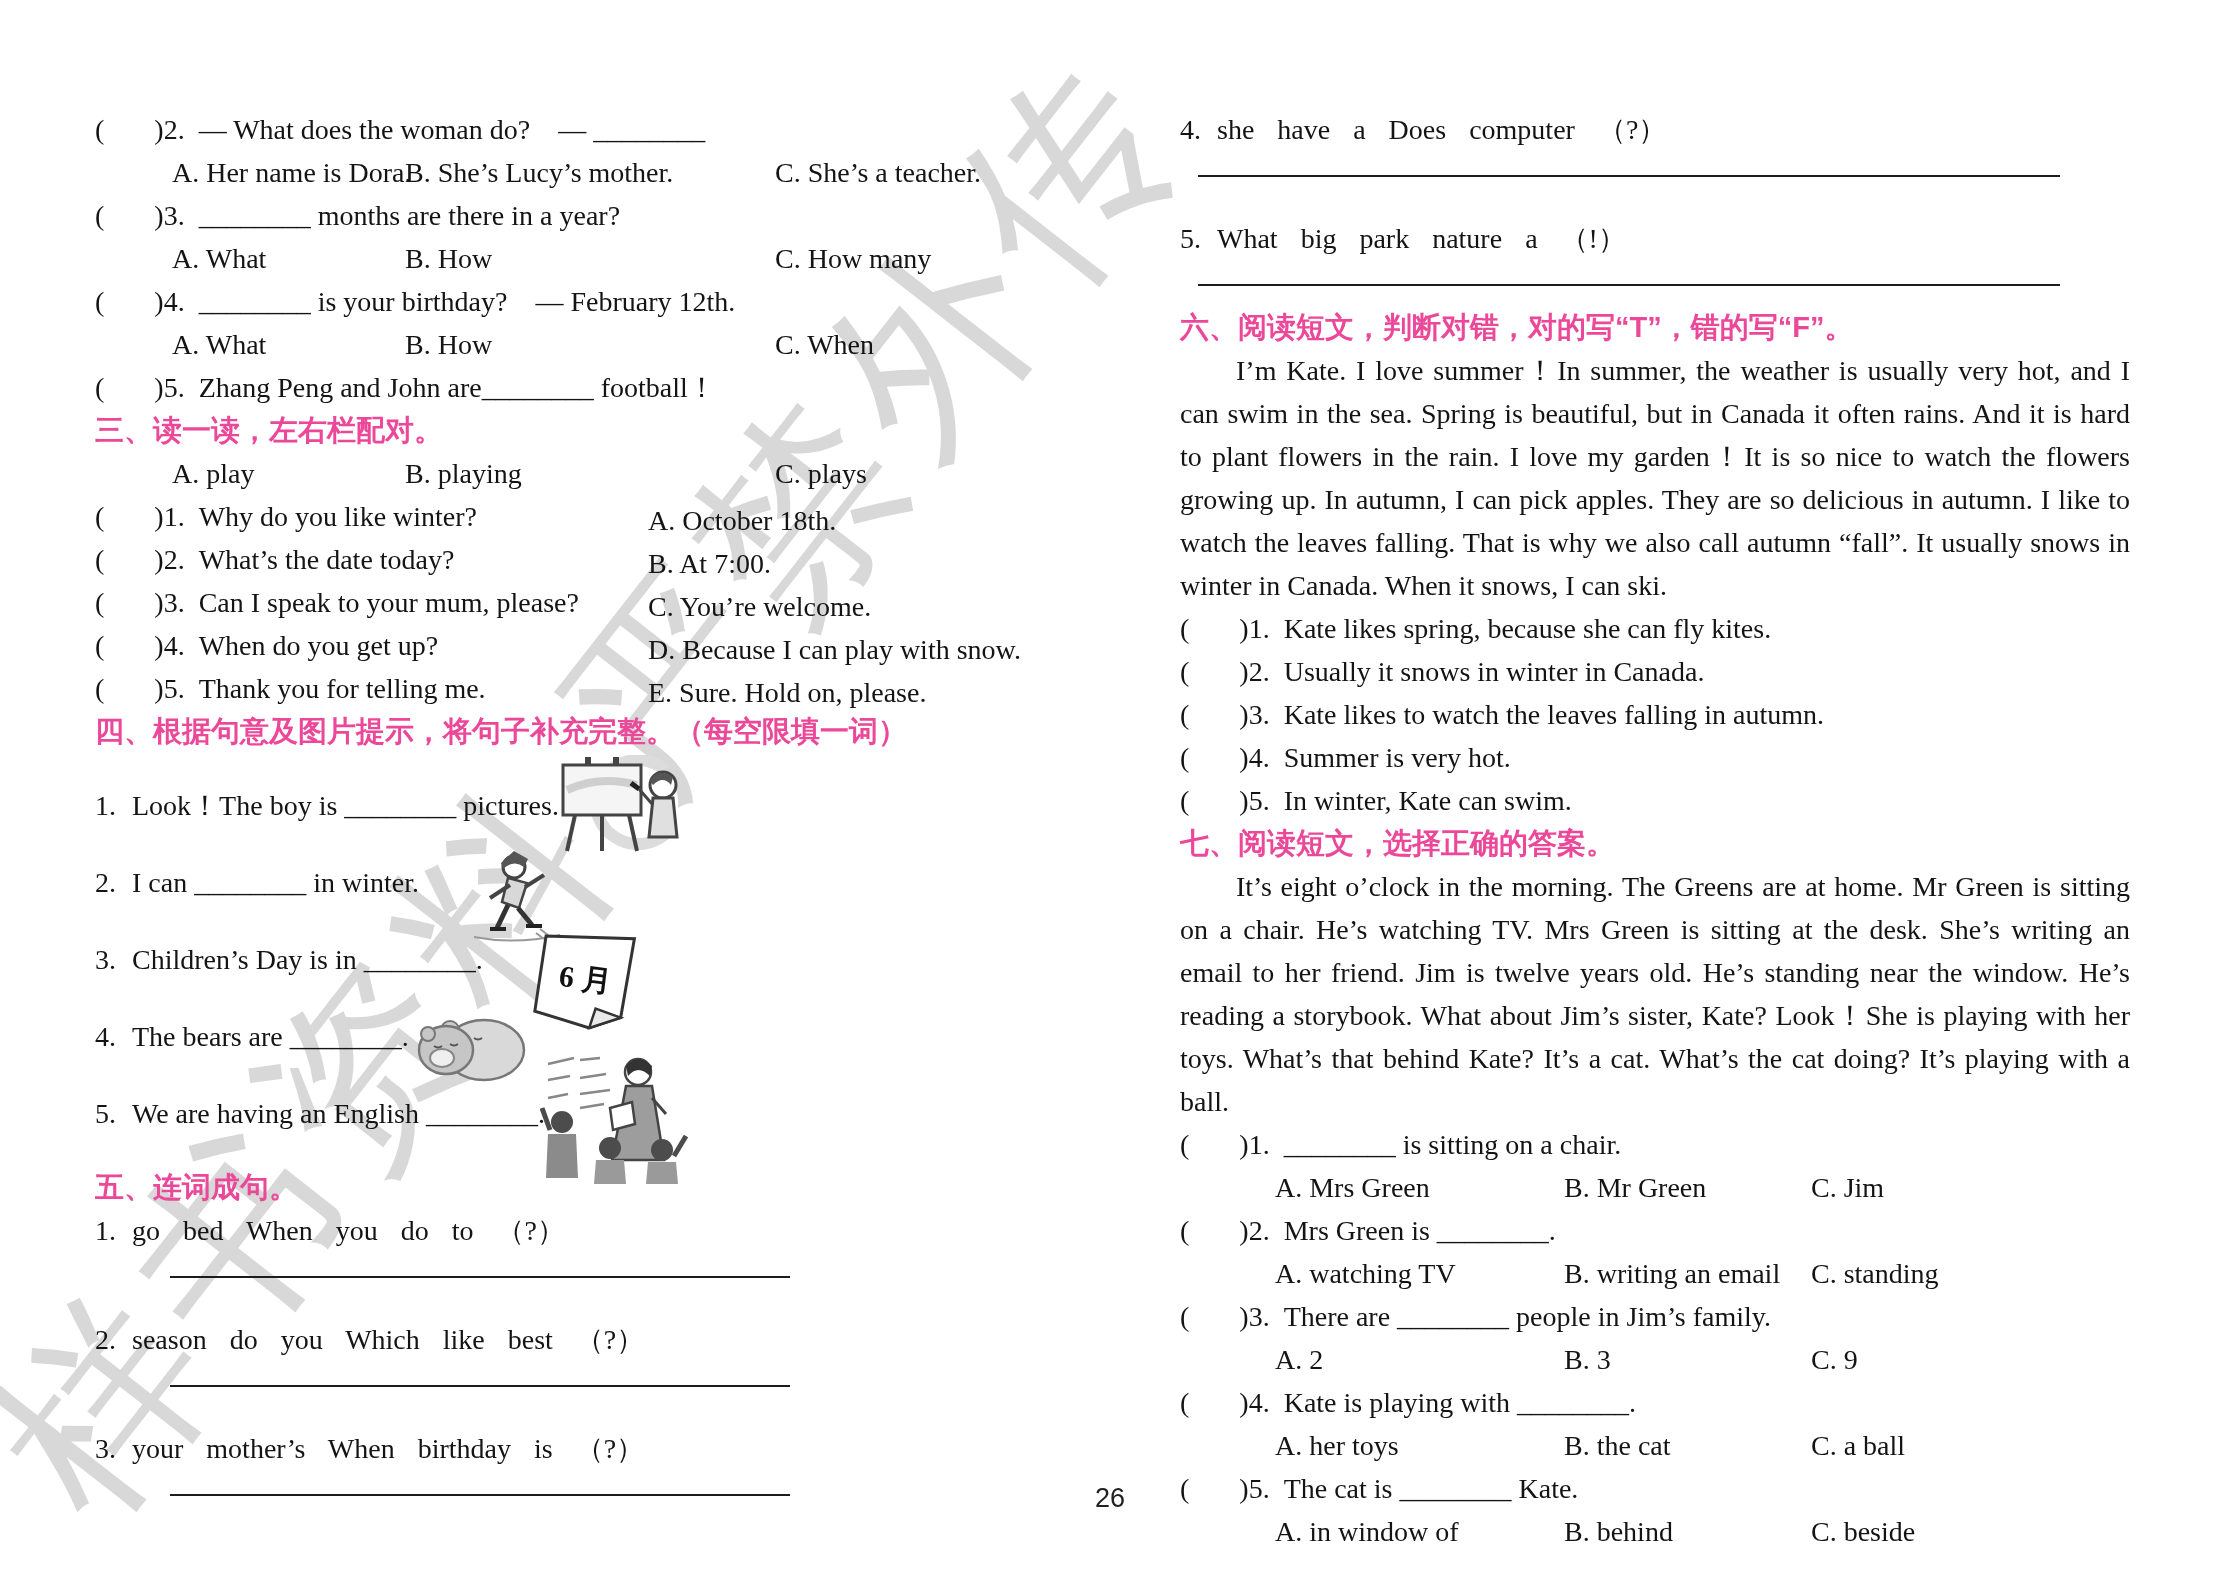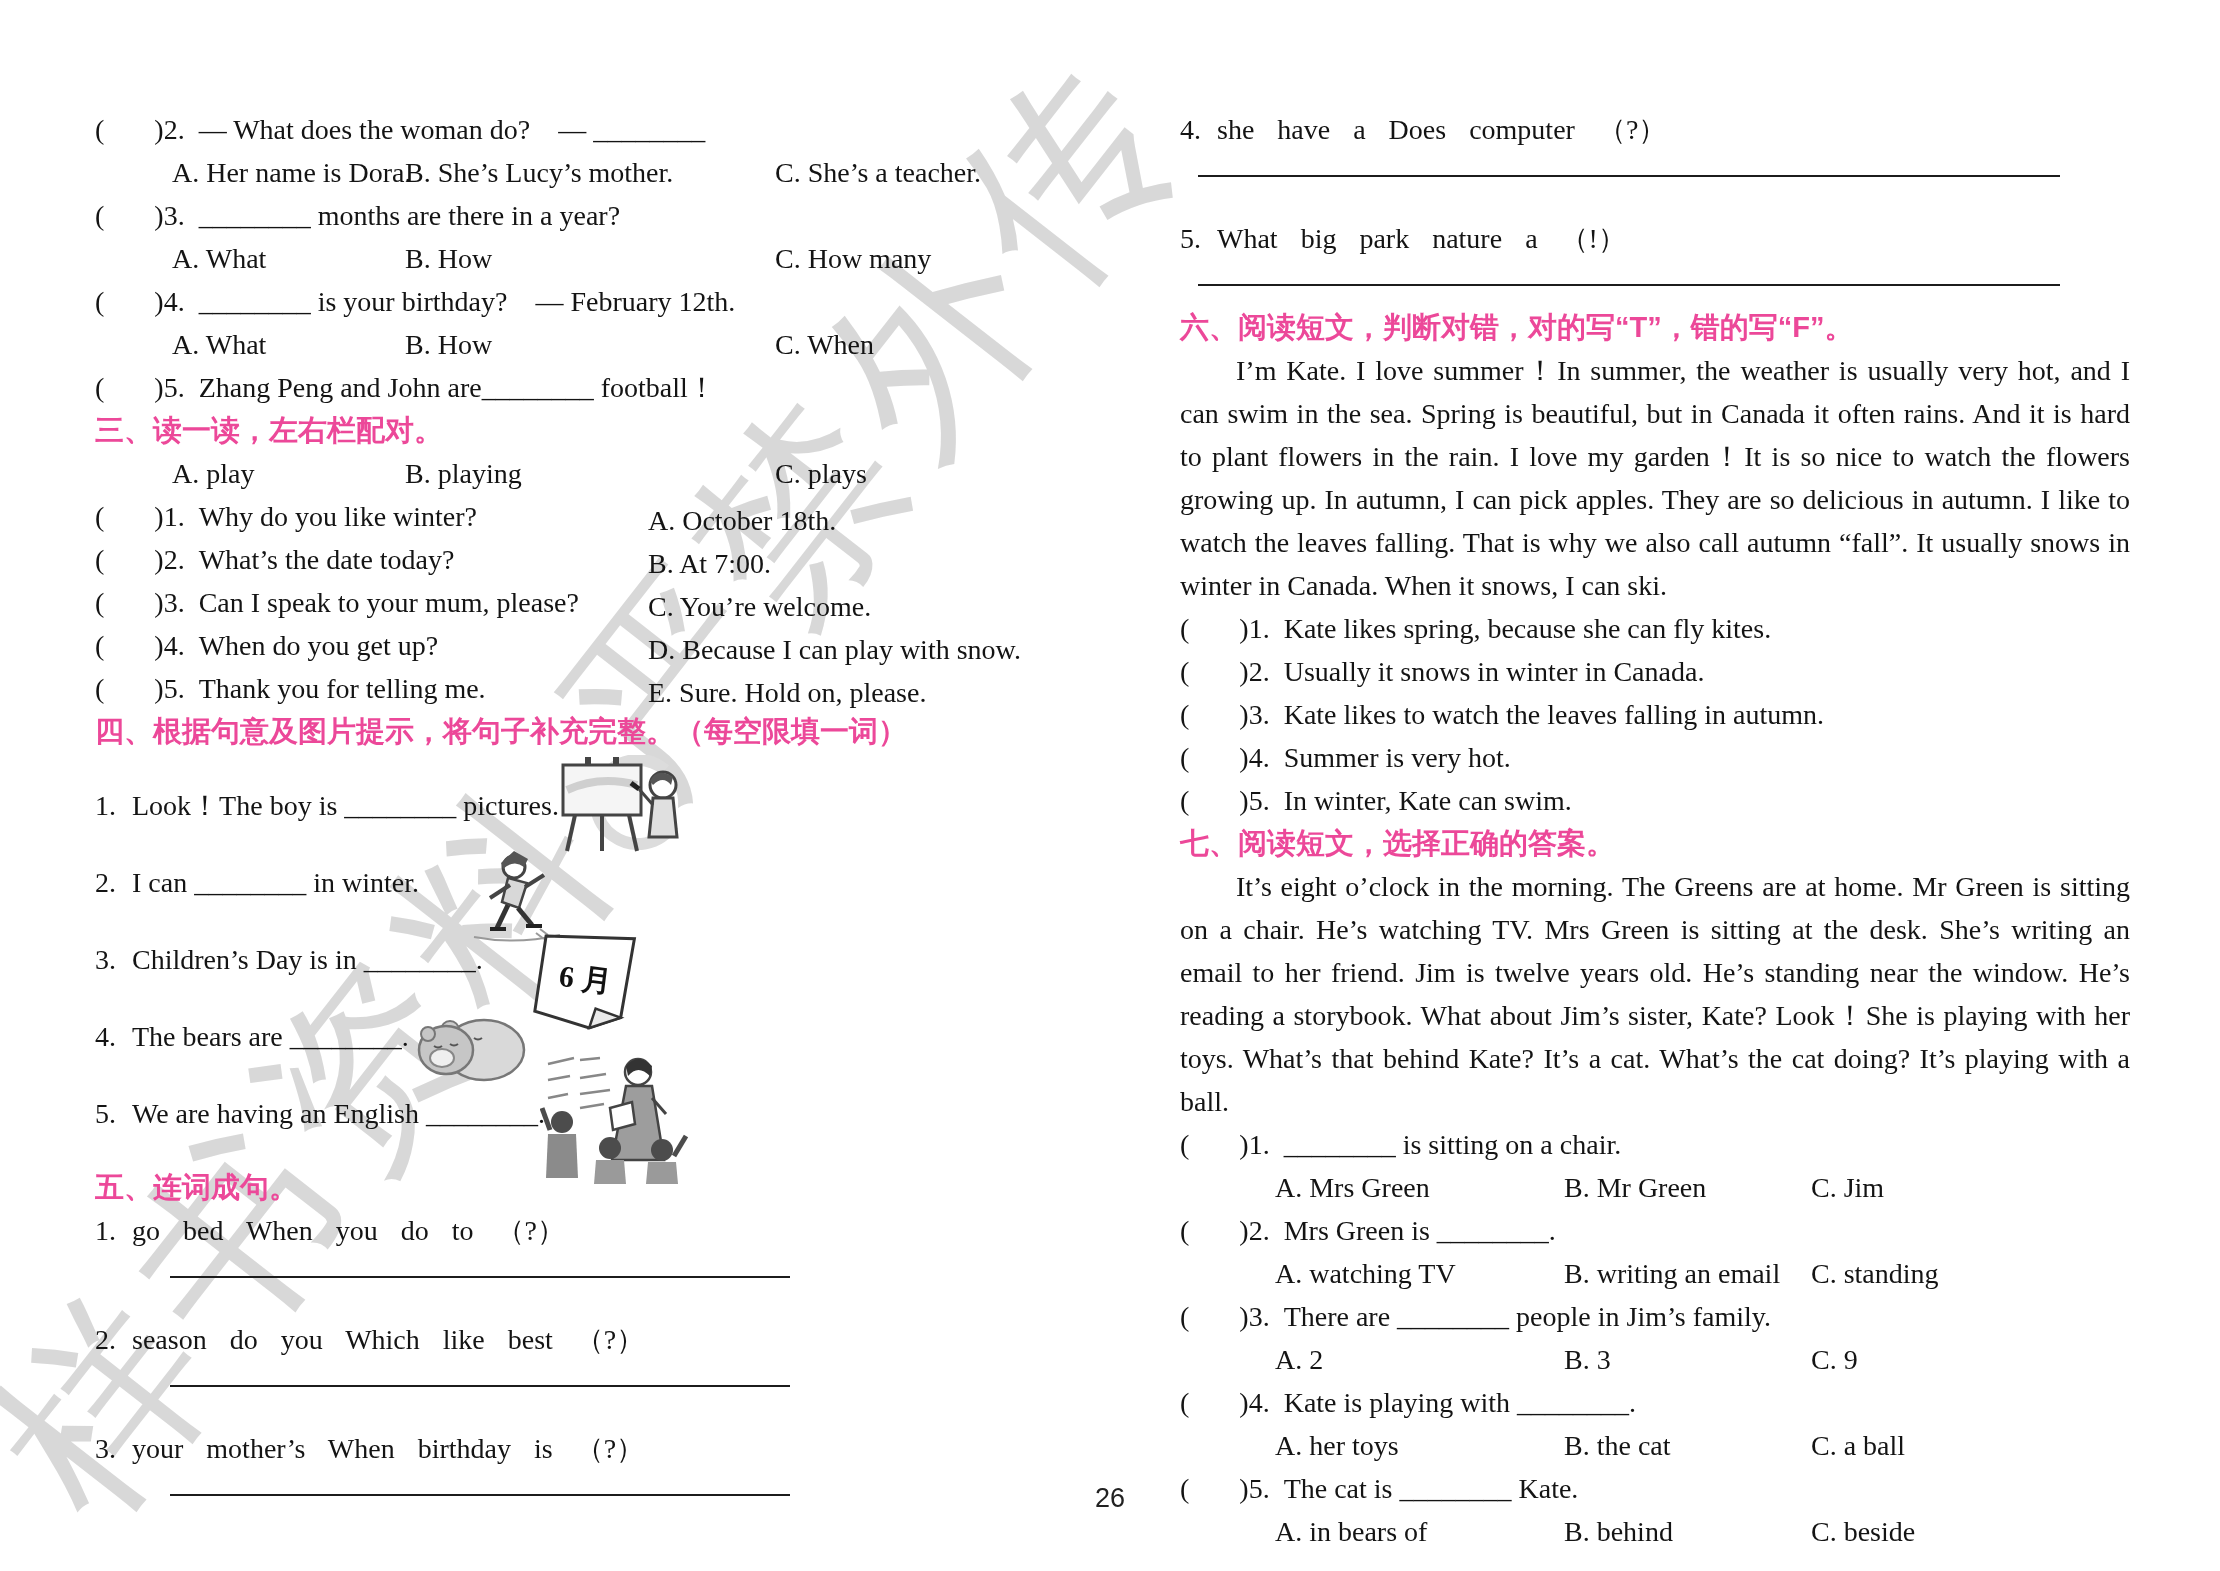--- a/index.html
+++ b/index.html
@@ -258,18 +258,18 @@
     <div class="row">
       <span class="paren">(</span><span class="gap"></span><span class="qn">)4.</span><span>Kate is playing with ________.</span>
     </div>
     <div class="row opts-row">
       <span class="oa">A. her toys</span><span class="ob">B. the cat</span><span class="oc">C. a ball</span>
     </div>
     <div class="row">
       <span class="paren">(</span><span class="gap"></span><span class="qn">)5.</span><span>The cat is ________ Kate.</span>
     </div>
     <div class="row opts-row">
-      <span class="oa">A. in bears of</span><span class="ob">B. behind</span><span class="oc">C. beside</span>
+      <span class="oa">A. in window of</span><span class="ob">B. behind</span><span class="oc">C. beside</span>
     </div>
   </div>
 
   <div class="pagenum">26</div>
 </div>
 
 </body></html>

